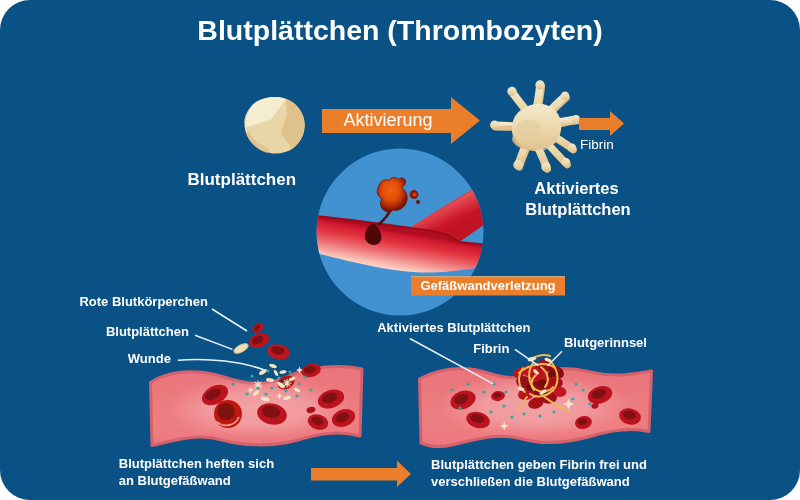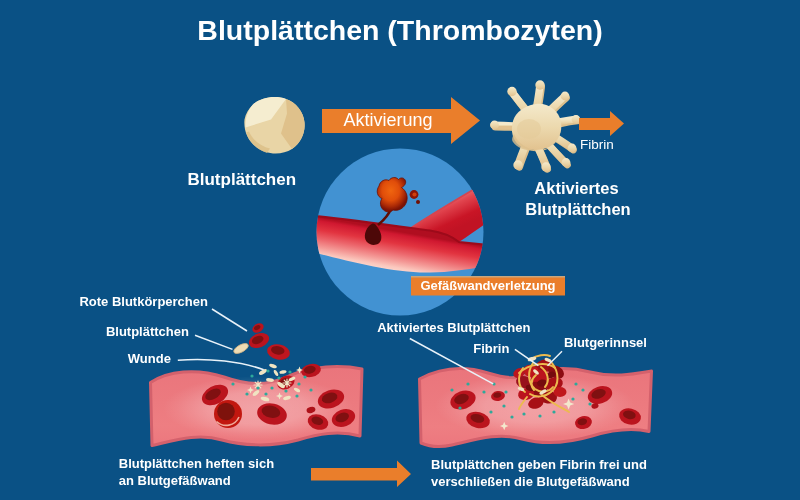--- a/index.html
+++ b/index.html
@@ -1,17 +1,17 @@
 <!DOCTYPE html>
 <html><head>
 <meta charset="utf-8">
 <style>
 html,body{margin:0;padding:0;}
 #stage{width:800px;height:500px;background:#0a5185;position:relative;overflow:hidden;
-  font-family:"Liberation Sans",sans-serif;}
+  font-family:"Liberation Sans",sans-serif;border-radius:30px;}
 svg{position:absolute;left:0;top:0;}
 </style>
 </head>
 <body>
 <div id="stage">
 <svg width="800" height="500" viewBox="0 0 800 500">
 <defs>
   <linearGradient id="creamG" x1="0" y1="0" x2="0" y2="1">
     <stop offset="0" stop-color="#f4e9cb"></stop>
     <stop offset="0.5" stop-color="#ecd9ae"></stop>

